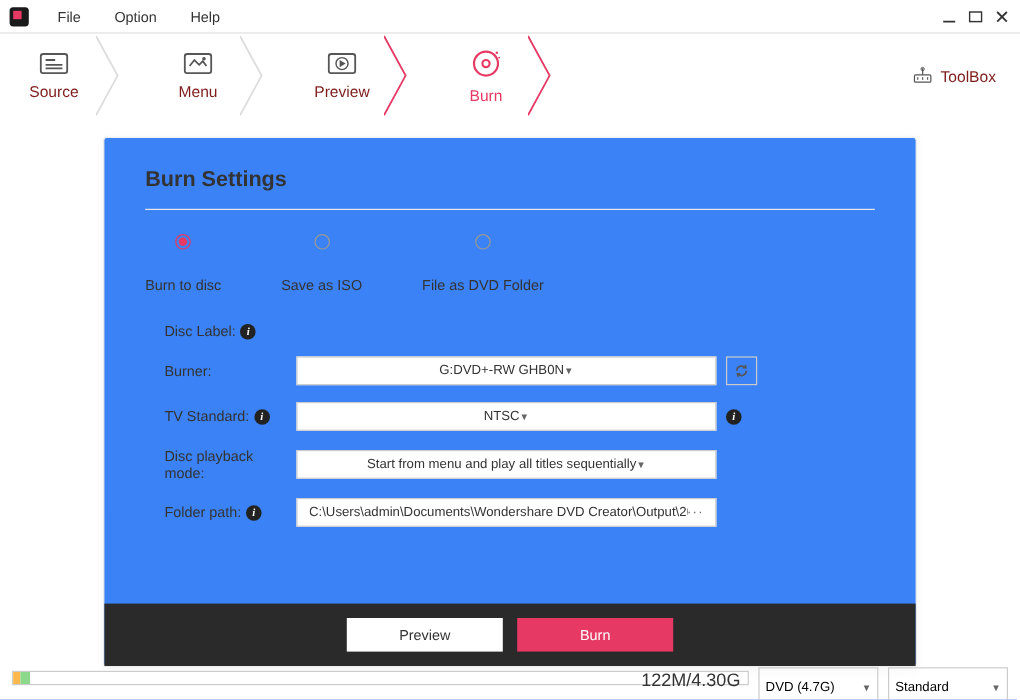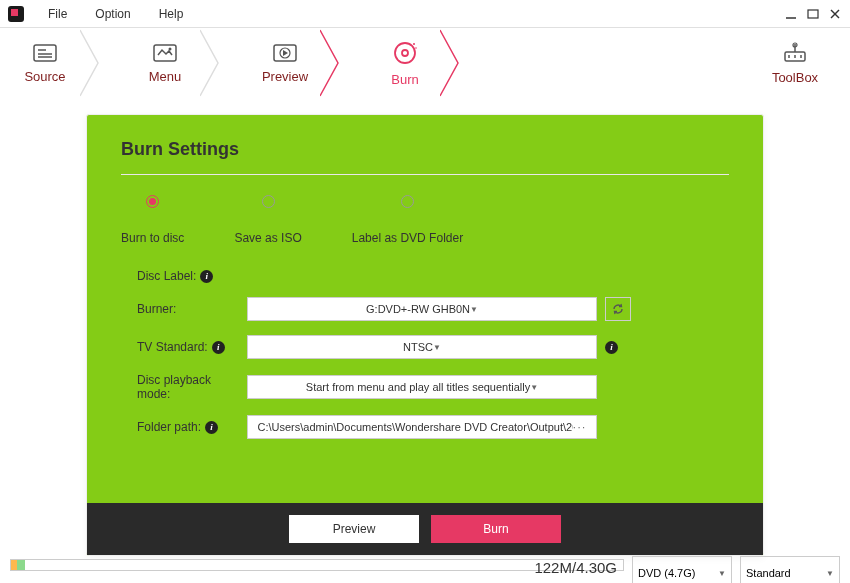--- a/index.html
+++ b/index.html
@@ -12,23 +12,23 @@
 .winbtns { margin-left: auto; display: flex; gap: 8px; align-items: center; }
 .winbtn { width: 14px; height: 14px; cursor: pointer; display: flex; align-items: center; justify-content: center; }
 
 .tabbar { height: 70px; display: flex; align-items: center; padding: 0; position: relative; }
 .tab { width: 90px; height: 70px; display: flex; flex-direction: column; align-items: center; justify-content: center; gap: 6px; cursor: pointer; position: relative; }
 .tab-sep { width: 30px; height: 70px; position: relative; }
 .tab-sep svg { position: absolute; top: 0; left: -10px; }
 .tab-label { font-size: 13px; color: #7f1d1d; }
 .tab.active .tab-label { color: #e63964; }
 .tab-ico { width: 26px; height: 20px; }
-.toolbox { margin-left: auto; margin-right: 20px; width: 70px; display: flex; flex-direction: column; align-items: center; gap: 6px; cursor: pointer; }
-
-.panel { width: 678px; margin: 16px auto 0; background: #84cc16; border: 1px solid #eee; border-radius: 3px; box-shadow: 0 2px 8px rgba(0,0,0,0.05); }
+.toolbox { margin-left: auto; margin-right: 20px; width: 70px; display: flex; align-items: center; gap: 6px; cursor: pointer; }
+
+.panel { width: 678px; margin: 16px auto 0; background: #3b82f6; border: 1px solid #eee; border-radius: 3px; box-shadow: 0 2px 8px rgba(0,0,0,0.05); }
 .panel-body { padding: 24px 34px 50px; }
 .panel-title { font-size: 18px; font-weight: bold; color: #333; padding-bottom: 14px; border-bottom: 1px solid #e8e8e8; margin-bottom: 20px; }
 
 .radio-row { display: flex; gap: 50px; margin-bottom: 24px; }
 .radio-opt { display: flex; align-items: center; gap: 23px; font-size: 12px; color: #333; cursor: pointer; flex-direction: column; }
 .radio-circle { width: 13px; height: 13px; border-radius: 50%; border: 1.5px solid #999; display: flex; align-items: center; justify-content: center; }
 .radio-opt.selected .radio-circle { border-color: #e63964; }
 .radio-opt.selected .radio-circle::after { content: ''; width: 7px; height: 7px; border-radius: 50%; background: #e63964; }
 
 .form-row { display: flex; align-items: center; margin-bottom: 14px; }
@@ -158,21 +158,21 @@
       <div class="radio-opt selected">
         <span class="radio-circle"></span>
         <span>Burn to disc</span>
       </div>
       <div class="radio-opt">
         <span class="radio-circle"></span>
         <span>Save as ISO</span>
       </div>
       <div class="radio-opt">
         <span class="radio-circle"></span>
-        <span>Label as DVD Folder</span>
+        <span>File as DVD Folder</span>
       </div>
     </div>
 
     <div class="form-row">
       <div class="form-label">
         <span>Disc Label:</span>
         <span class="info-ico">i</span>
       </div>
     </div>
 

